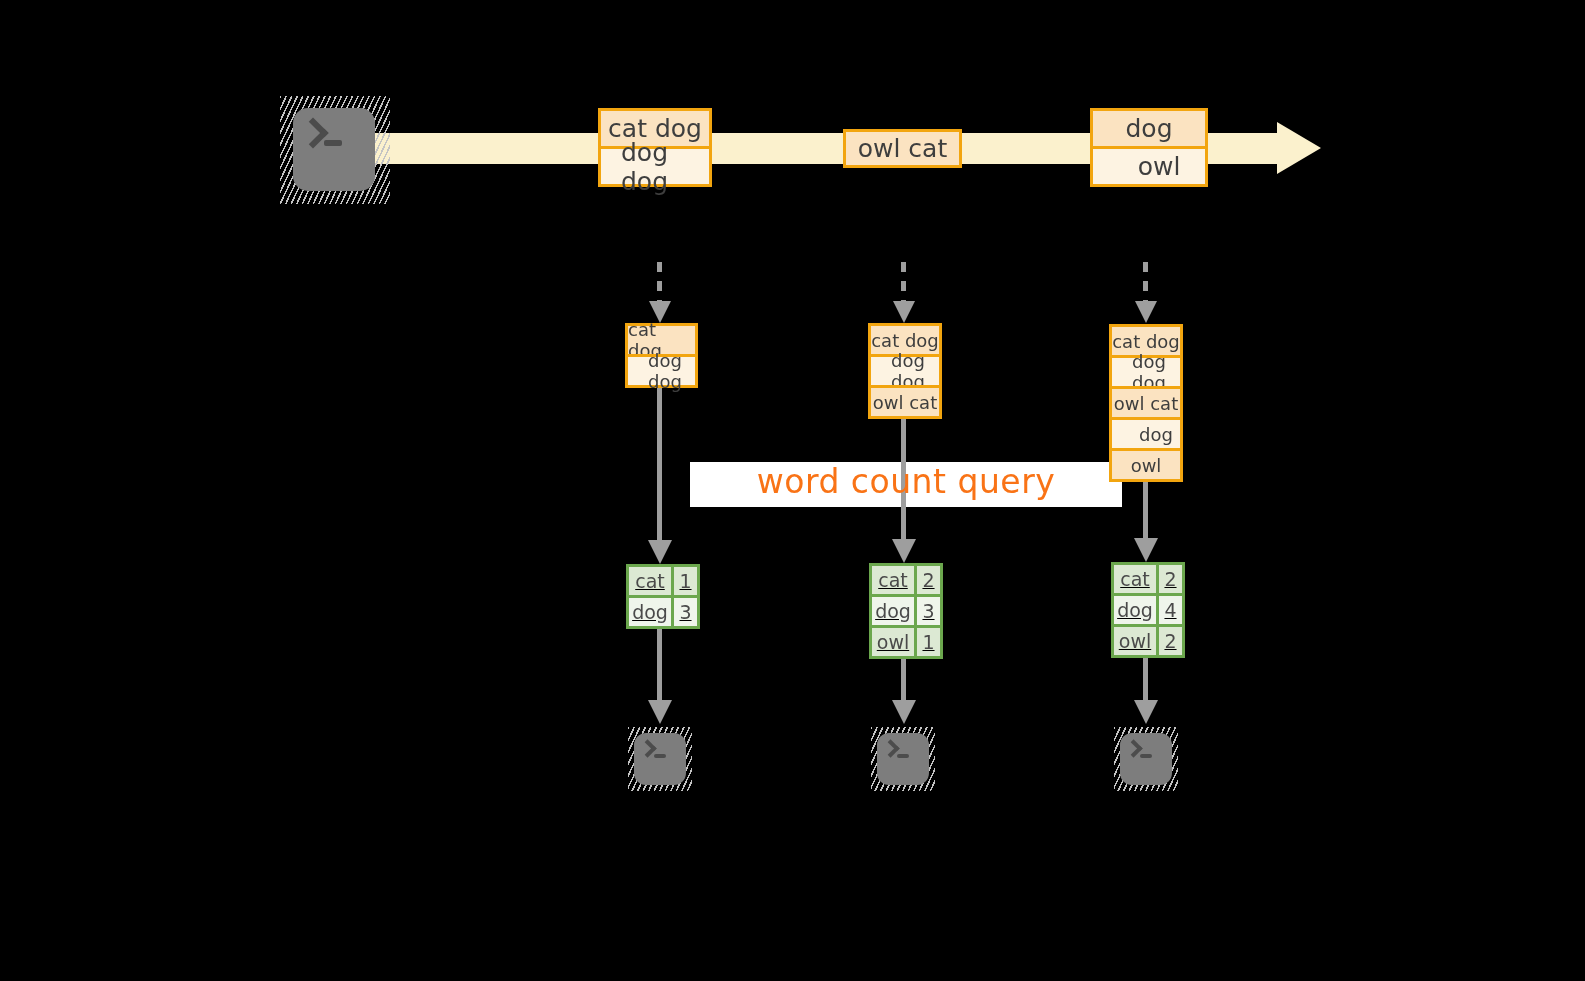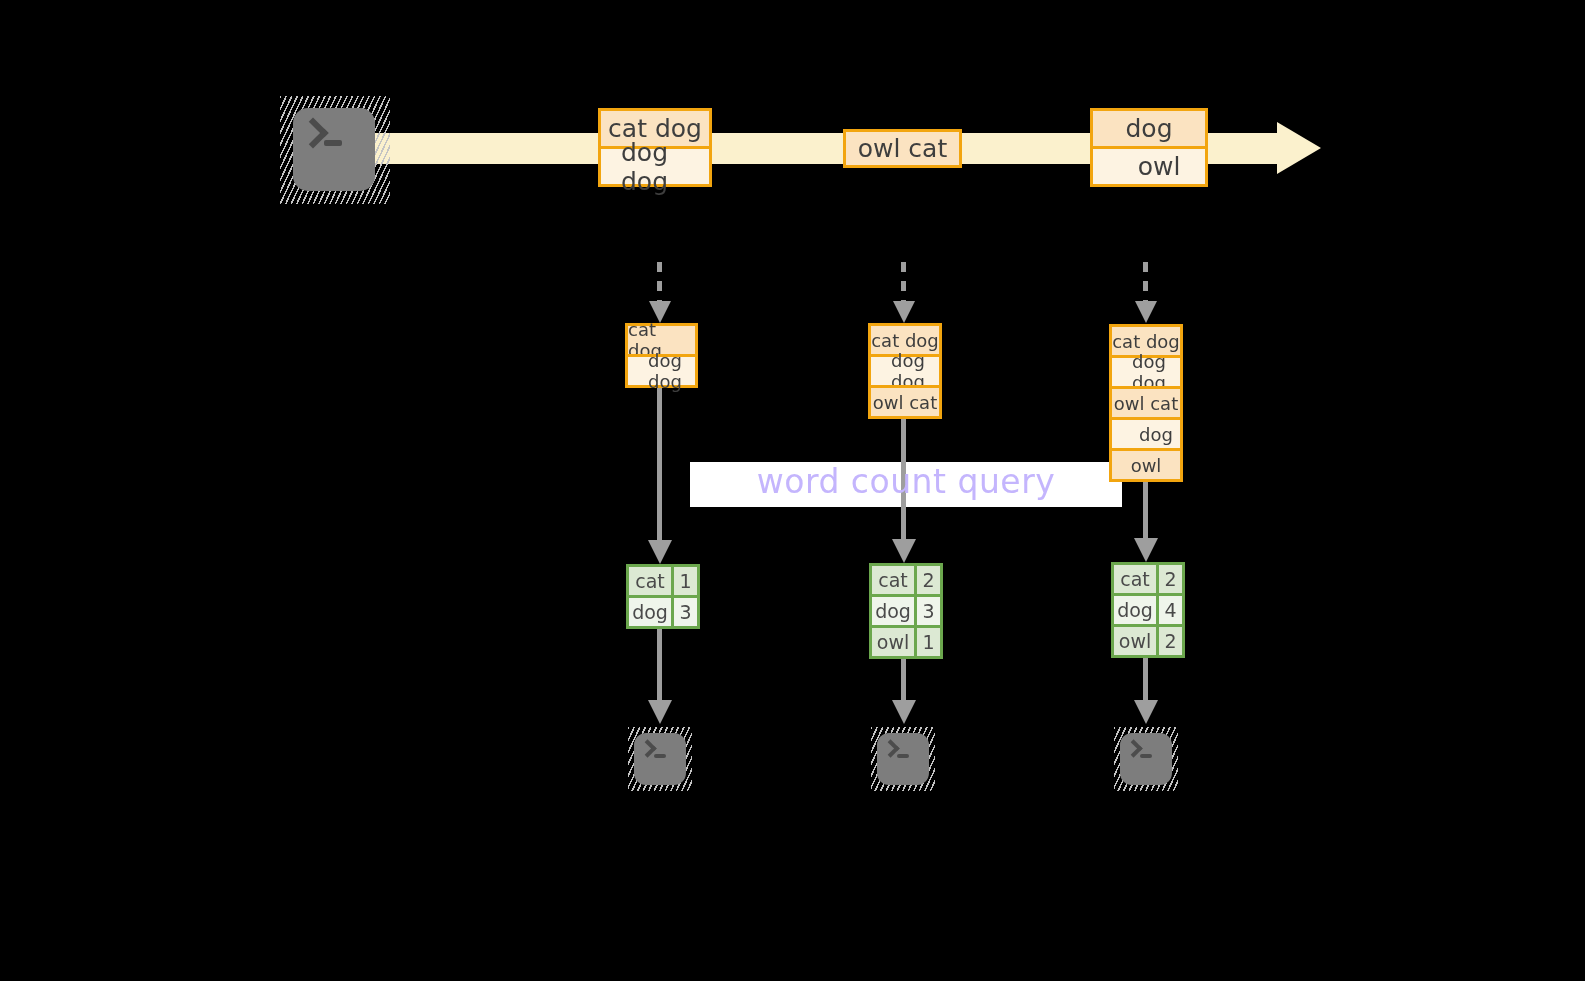--- a/index.html
+++ b/index.html
@@ -31,21 +31,21 @@
   .obox .c{display:flex;align-items:center;justify-content:center;color:var(--txt);}
   .obox .c + .c{border-top:3px solid var(--orange);}
   .peach{background:var(--peach);}
   .cream{background:var(--cream);padding-left:20px;}
   .stream-cell{height:35px;font-size:25px;}
   .stream-cell-single{height:33px;font-size:25px;}
   .stack-cell{height:28px;font-size:18px;}
 
   
   .gtable{position:absolute;box-sizing:border-box;border:3px solid var(--green);
-          display:flex;flex-direction:column;z-index:5;}
+          display:flex;flex-direction:column;z-index:5;text-decoration:underline;}
   .grow{display:flex;}
   .grow + .grow{border-top:3px solid var(--green);}
   .gw{width:42px;height:28px;display:flex;align-items:center;justify-content:center;
       font-size:19px;color:#4A4A4A;}
   .gc{width:23px;height:28px;border-left:3px solid var(--green);display:flex;
       align-items:center;justify-content:center;font-size:19px;color:#4A4A4A;}
   .gd{background:var(--gdark);}
   .gl{background:var(--glight);}
 
   
@@ -56,21 +56,21 @@
         border-left:12px solid transparent;border-right:12px solid transparent;
         border-top:24px solid var(--gray);}
   .dhead{position:absolute;width:0;height:0;z-index:3;
         border-left:11px solid transparent;border-right:11px solid transparent;
         border-top:22px solid var(--gray);}
 
   
   .label-box{position:absolute;left:690px;top:462px;width:432px;height:45px;background:#FFFFFF;z-index:2;}
   .label-text{position:absolute;left:690px;top:462px;width:432px;height:39px;z-index:4;
               display:flex;align-items:center;justify-content:center;
-              font-size:33px;color:#c4b5fd;letter-spacing:0.5px;}
+              font-size:33px;color:#f97316;letter-spacing:0.5px;}
 
   
   .term{position:absolute;z-index:5;}
   .hatch{position:absolute;inset:0;
          background:repeating-linear-gradient(115deg,#C4C4C4 0 1.5px,transparent 1.5px 5px);}
   .term-body{position:absolute;background:var(--term);}
   .term-src .term-body{inset:12px 15px 13px 13px;border-radius:15px;}
   .term-sink .term-body{inset:6px;border-radius:12px;}
   .chev{position:absolute;transform:rotate(45deg);}
   .term-src .chev{left:22px;top:26px;width:16px;height:16px;

